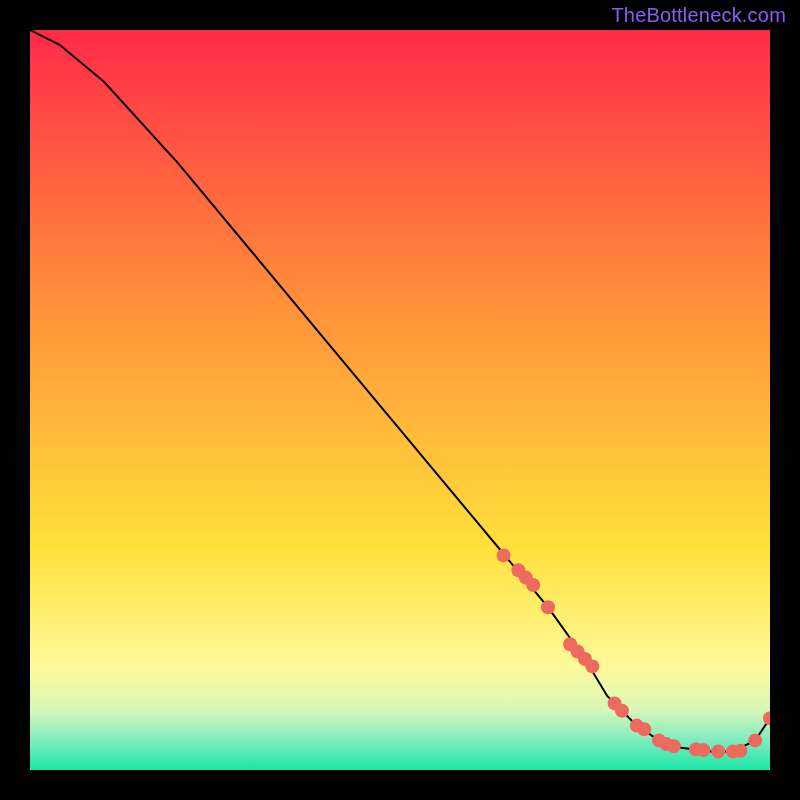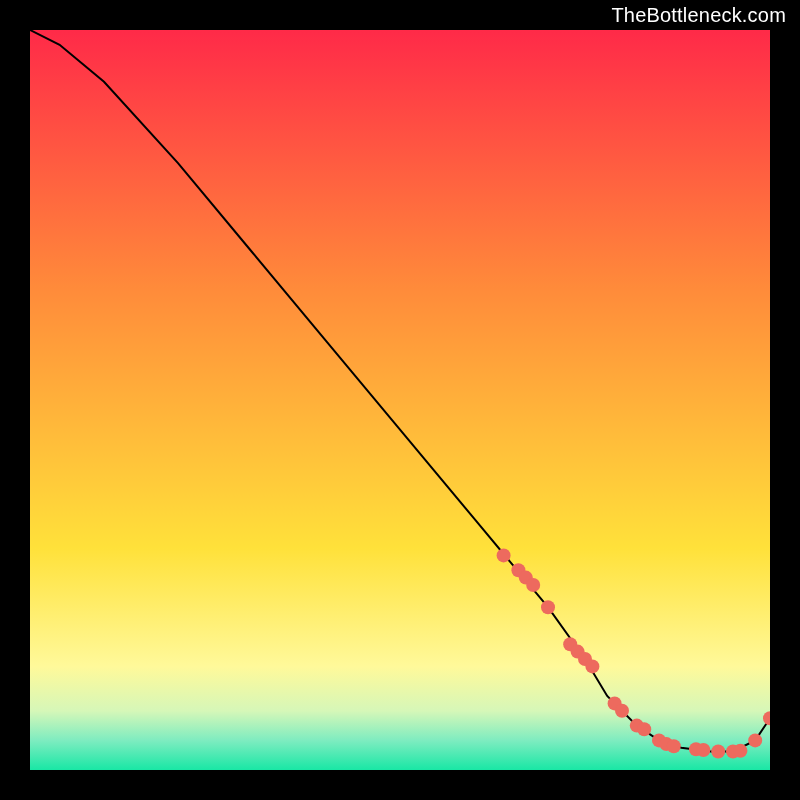--- a/index.html
+++ b/index.html
@@ -17,21 +17,21 @@
     left: 0;
     top: 0;
     width: 800px;
     height: 800px;
     background: #000;
   }
   .watermark {
     position: absolute;
     top: 4px;
     right: 14px;
-    color: #ffffff;
+    color: #8b5cf6;
     font-size: 20px;
     letter-spacing: 0.2px;
     font-weight: 400;
   }
   .plot {
     position: absolute;
     left: 30px;
     top: 30px;
     width: 740px;
     height: 740px;

